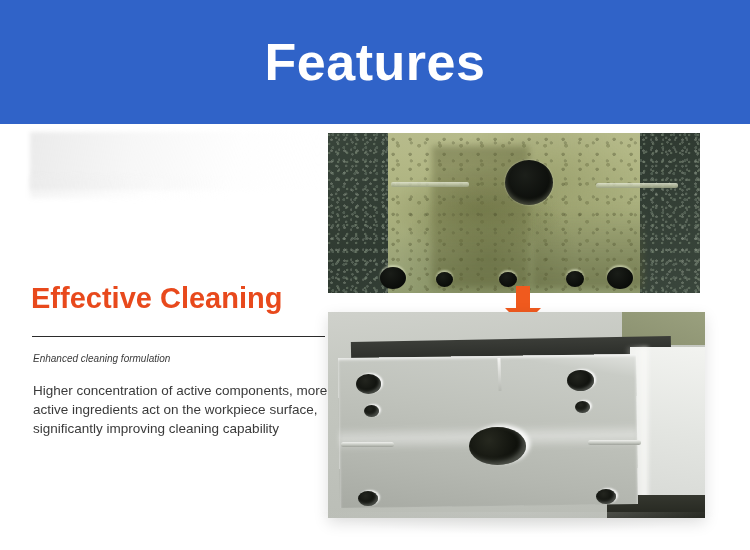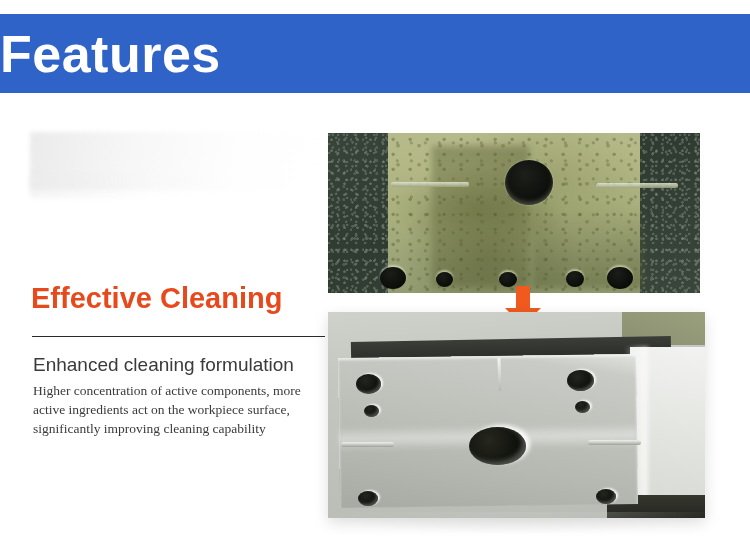--- a/index.html
+++ b/index.html
@@ -13,27 +13,27 @@
     position: relative;
     overflow: hidden;
     font-family: "Liberation Sans", sans-serif;
     background: #ffffff;
   }
 
   
   #header-banner {
     position: absolute;
     left: 0;
-    top: 14px;
+    top: 0;
     width: 750px;
-    height: 79px;
+    height: 124px;
     background: #3063c8;
     display: flex;
     align-items: center;
-    justify-content: flex-start;
+    justify-content: center;
   }
   #page-title {
     color: #ffffff;
     font-size: 52px;
     font-weight: bold;
     letter-spacing: 0.5px;
     line-height: 1;
     font-family: "Liberation Sans", sans-serif;
   }
 
@@ -83,33 +83,34 @@
     width: 293px;
     height: 1px;
     background: #2b2b2b;
   }
   #feature-subtitle {
     position: absolute;
     left: 33px;
     top: 352px;
     width: 300px;
     color: #3a3a3a;
-    font-size: 19px;
+    font-size: 10px;
     line-height: 1.35;
     font-family: "Liberation Sans", sans-serif;
+    font-style: italic;
   }
   #feature-body {
     position: absolute;
     left: 33px;
     top: 381px;
     width: 296px;
     color: #3a3a3a;
     font-size: 13.5px;
     line-height: 1.42;
-    font-family: Liberation Serif, serif;
+    font-family: Liberation Sans, sans-serif;
   }
 
   
   .photo {
     position: absolute;
     overflow: hidden;
     background: #555;
   }
   #photo-before {
     left: 328px;

